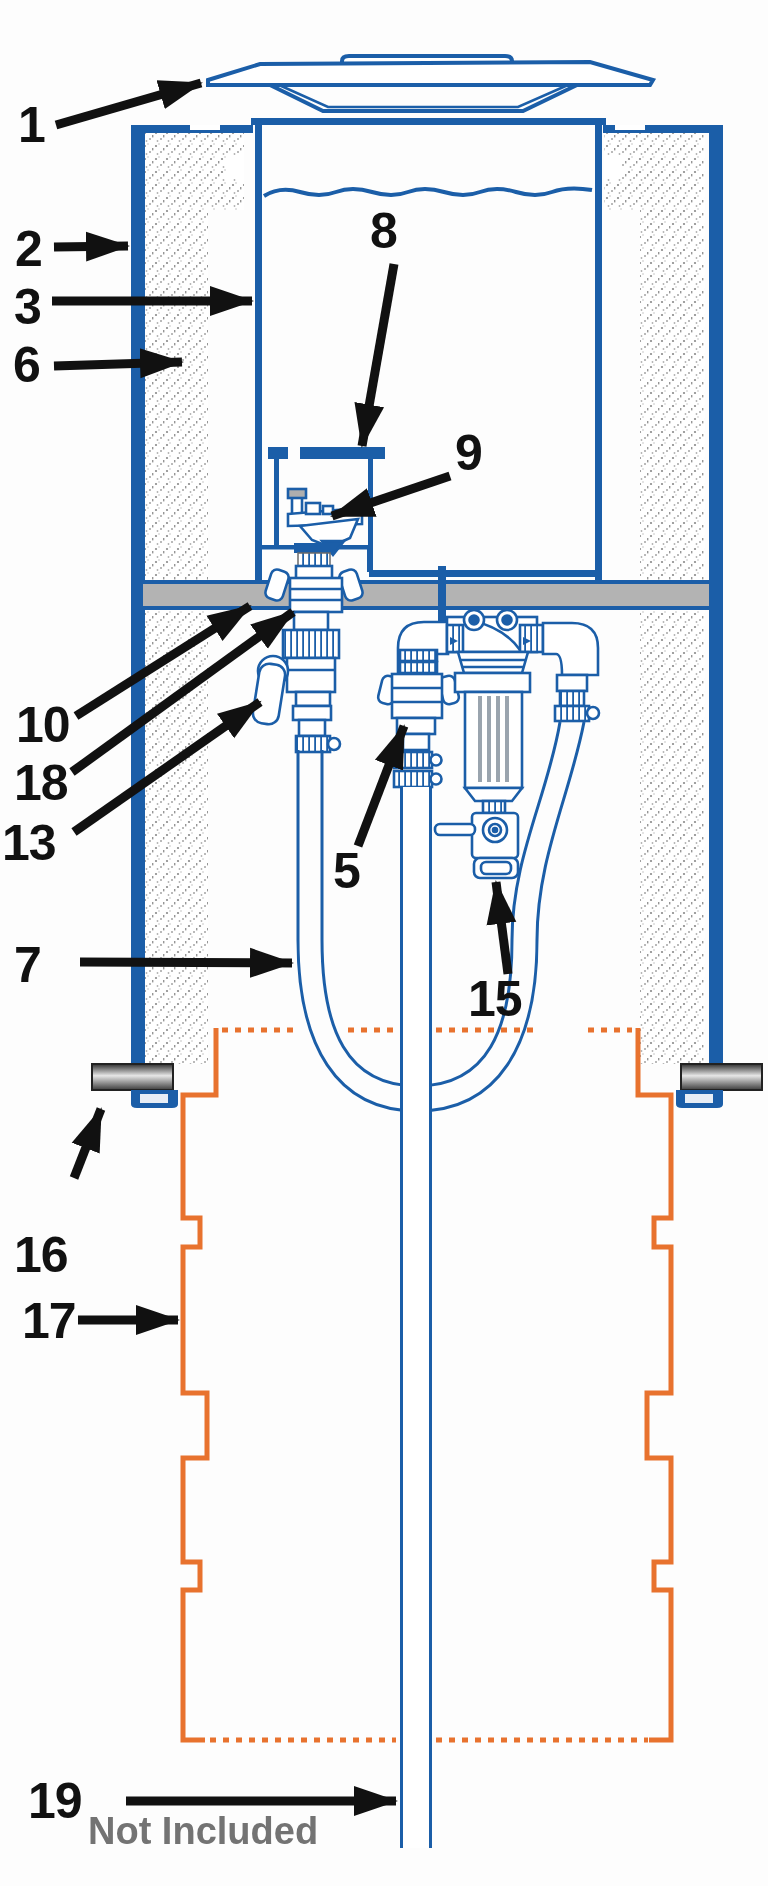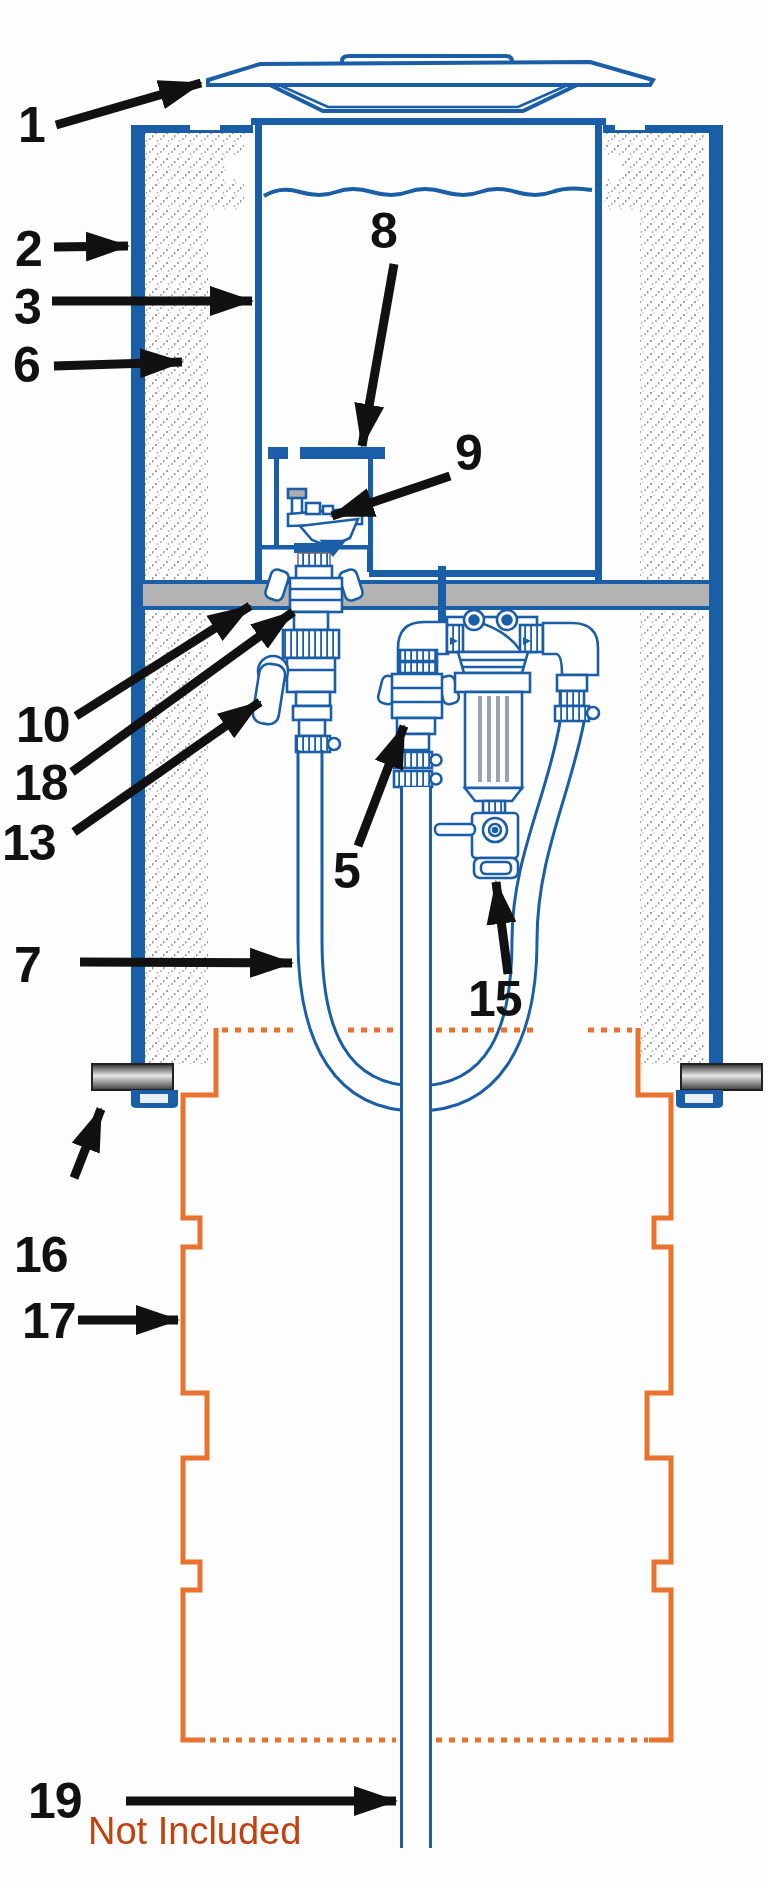--- a/index.html
+++ b/index.html
@@ -1,21 +1,21 @@
 <!DOCTYPE html>
 <html><head>
 <meta charset="utf-8">
 <style>
   html,body{margin:0;padding:0;background:#ffffff;}
   #stage{position:relative;width:768px;height:1886px;background:#fdfdfd;overflow:hidden;
          font-family:"Liberation Sans",sans-serif;}
   #art{position:absolute;left:0;top:0;}
   .callout{position:absolute;color:#111;font-weight:bold;font-size:50px;line-height:1;
            letter-spacing:-1px;user-select:none;white-space:nowrap;}
-  .note{position:absolute;color:#c2410c;font-weight:normal;font-size:38px;line-height:1;white-space:nowrap;}
+  .note{position:absolute;color:#737373;font-weight:bold;font-size:38px;line-height:1;white-space:nowrap;}
 </style>
 </head>
 <body>
 
 <div id="stage">
 
 <svg id="art" width="768" height="1886" viewBox="0 0 768 1886">
   <defs>
     <pattern id="speck" width="11" height="13" patternUnits="userSpaceOnUse">
       <rect width="11" height="13" fill="#ffffff"></rect>

